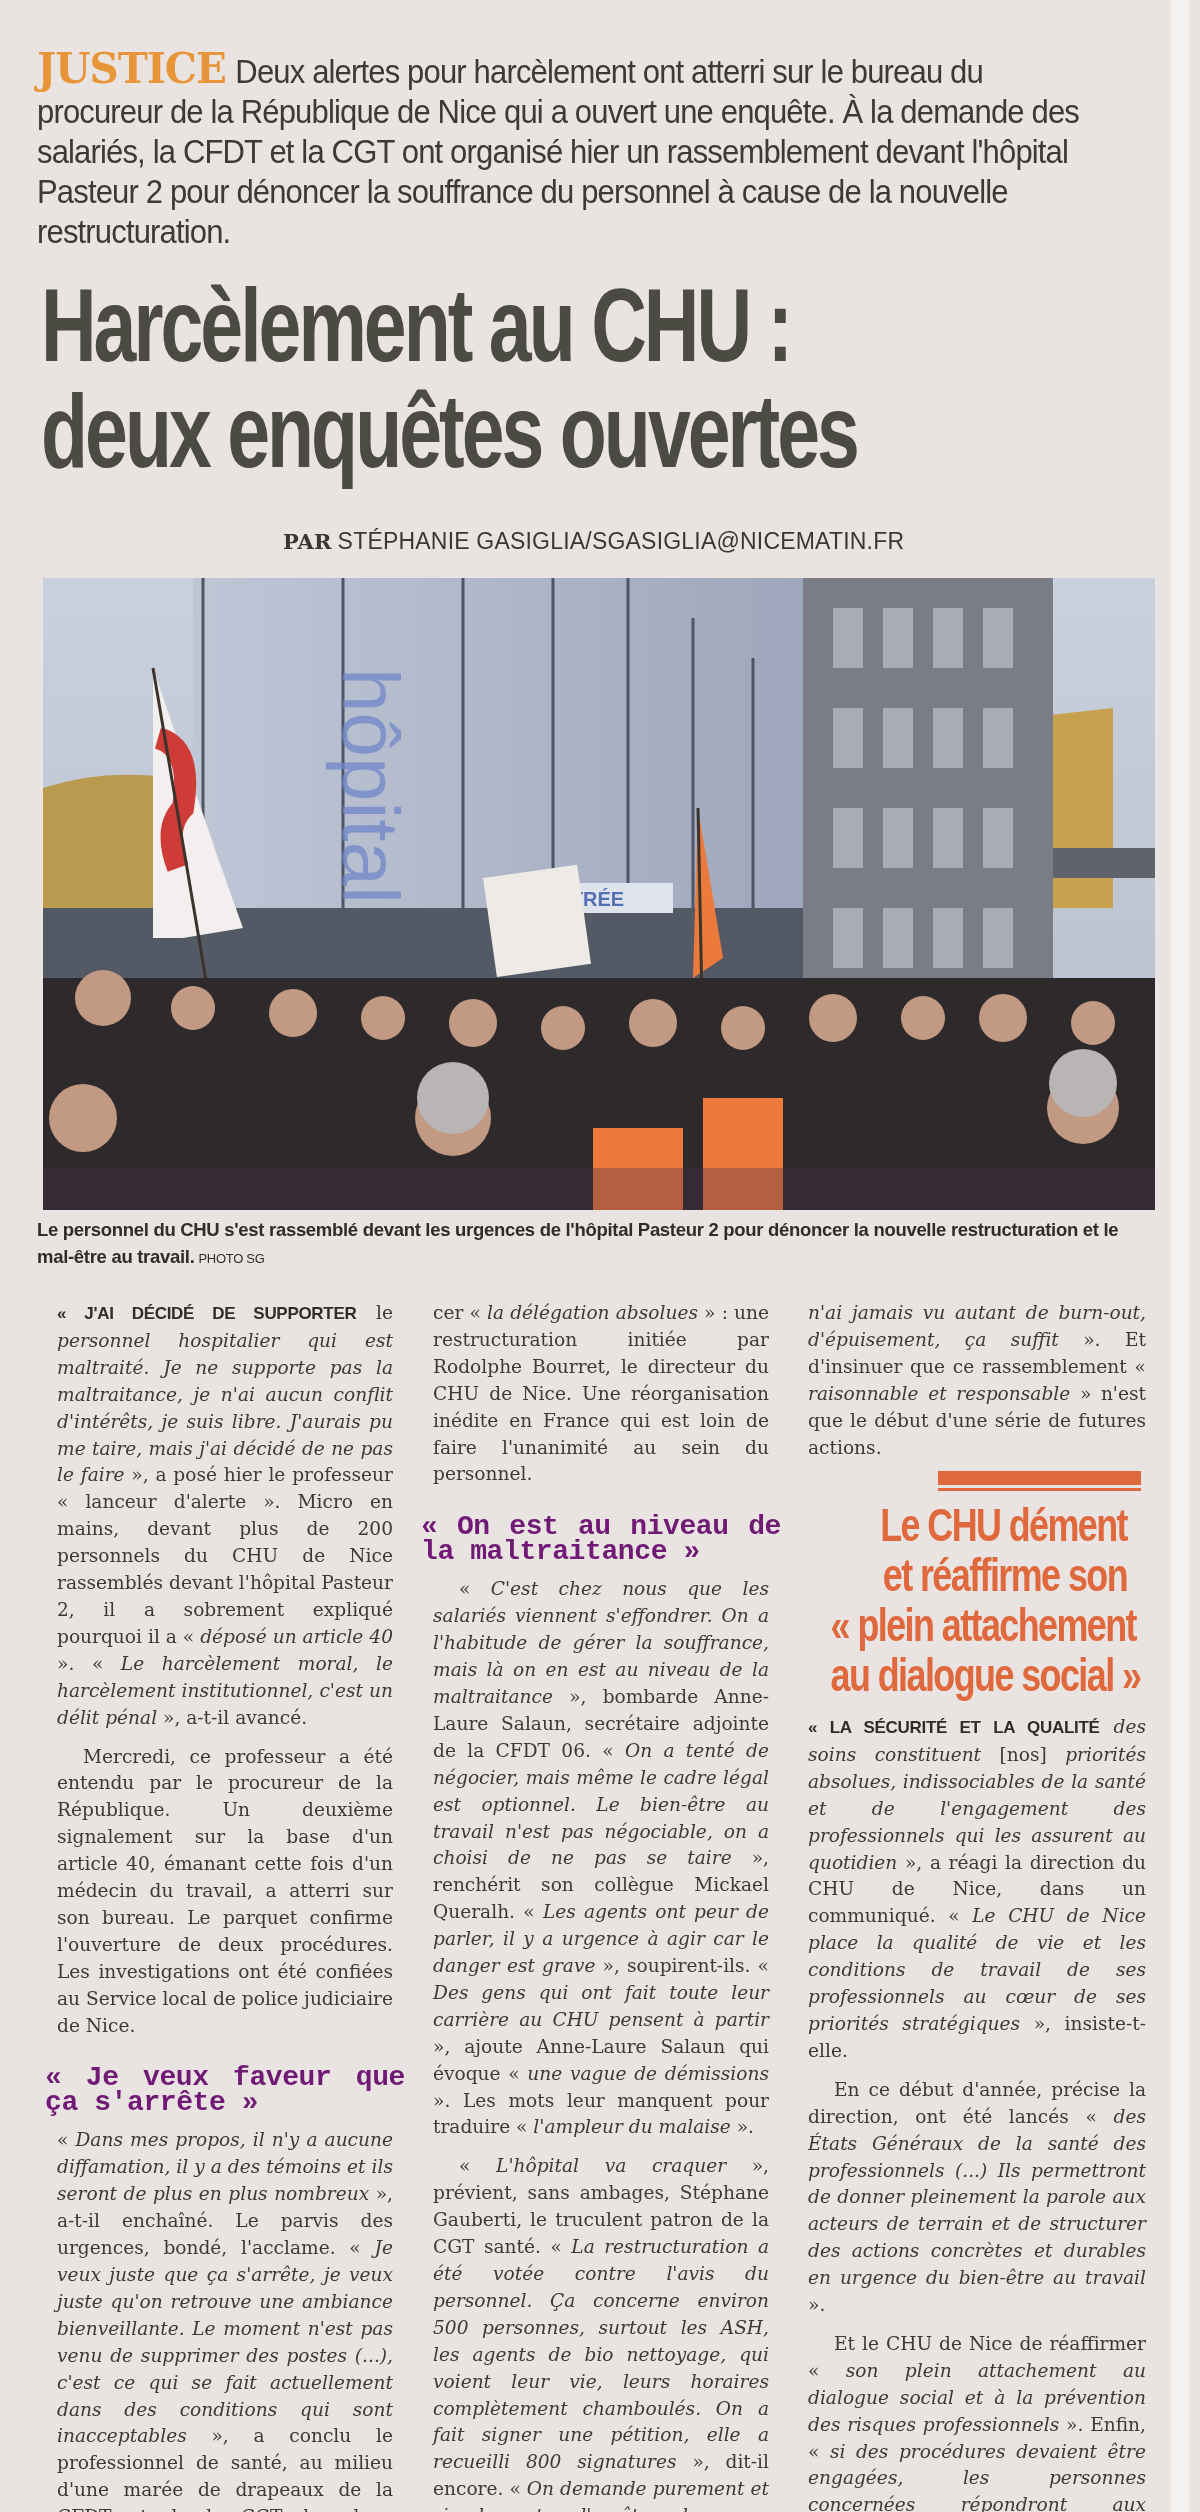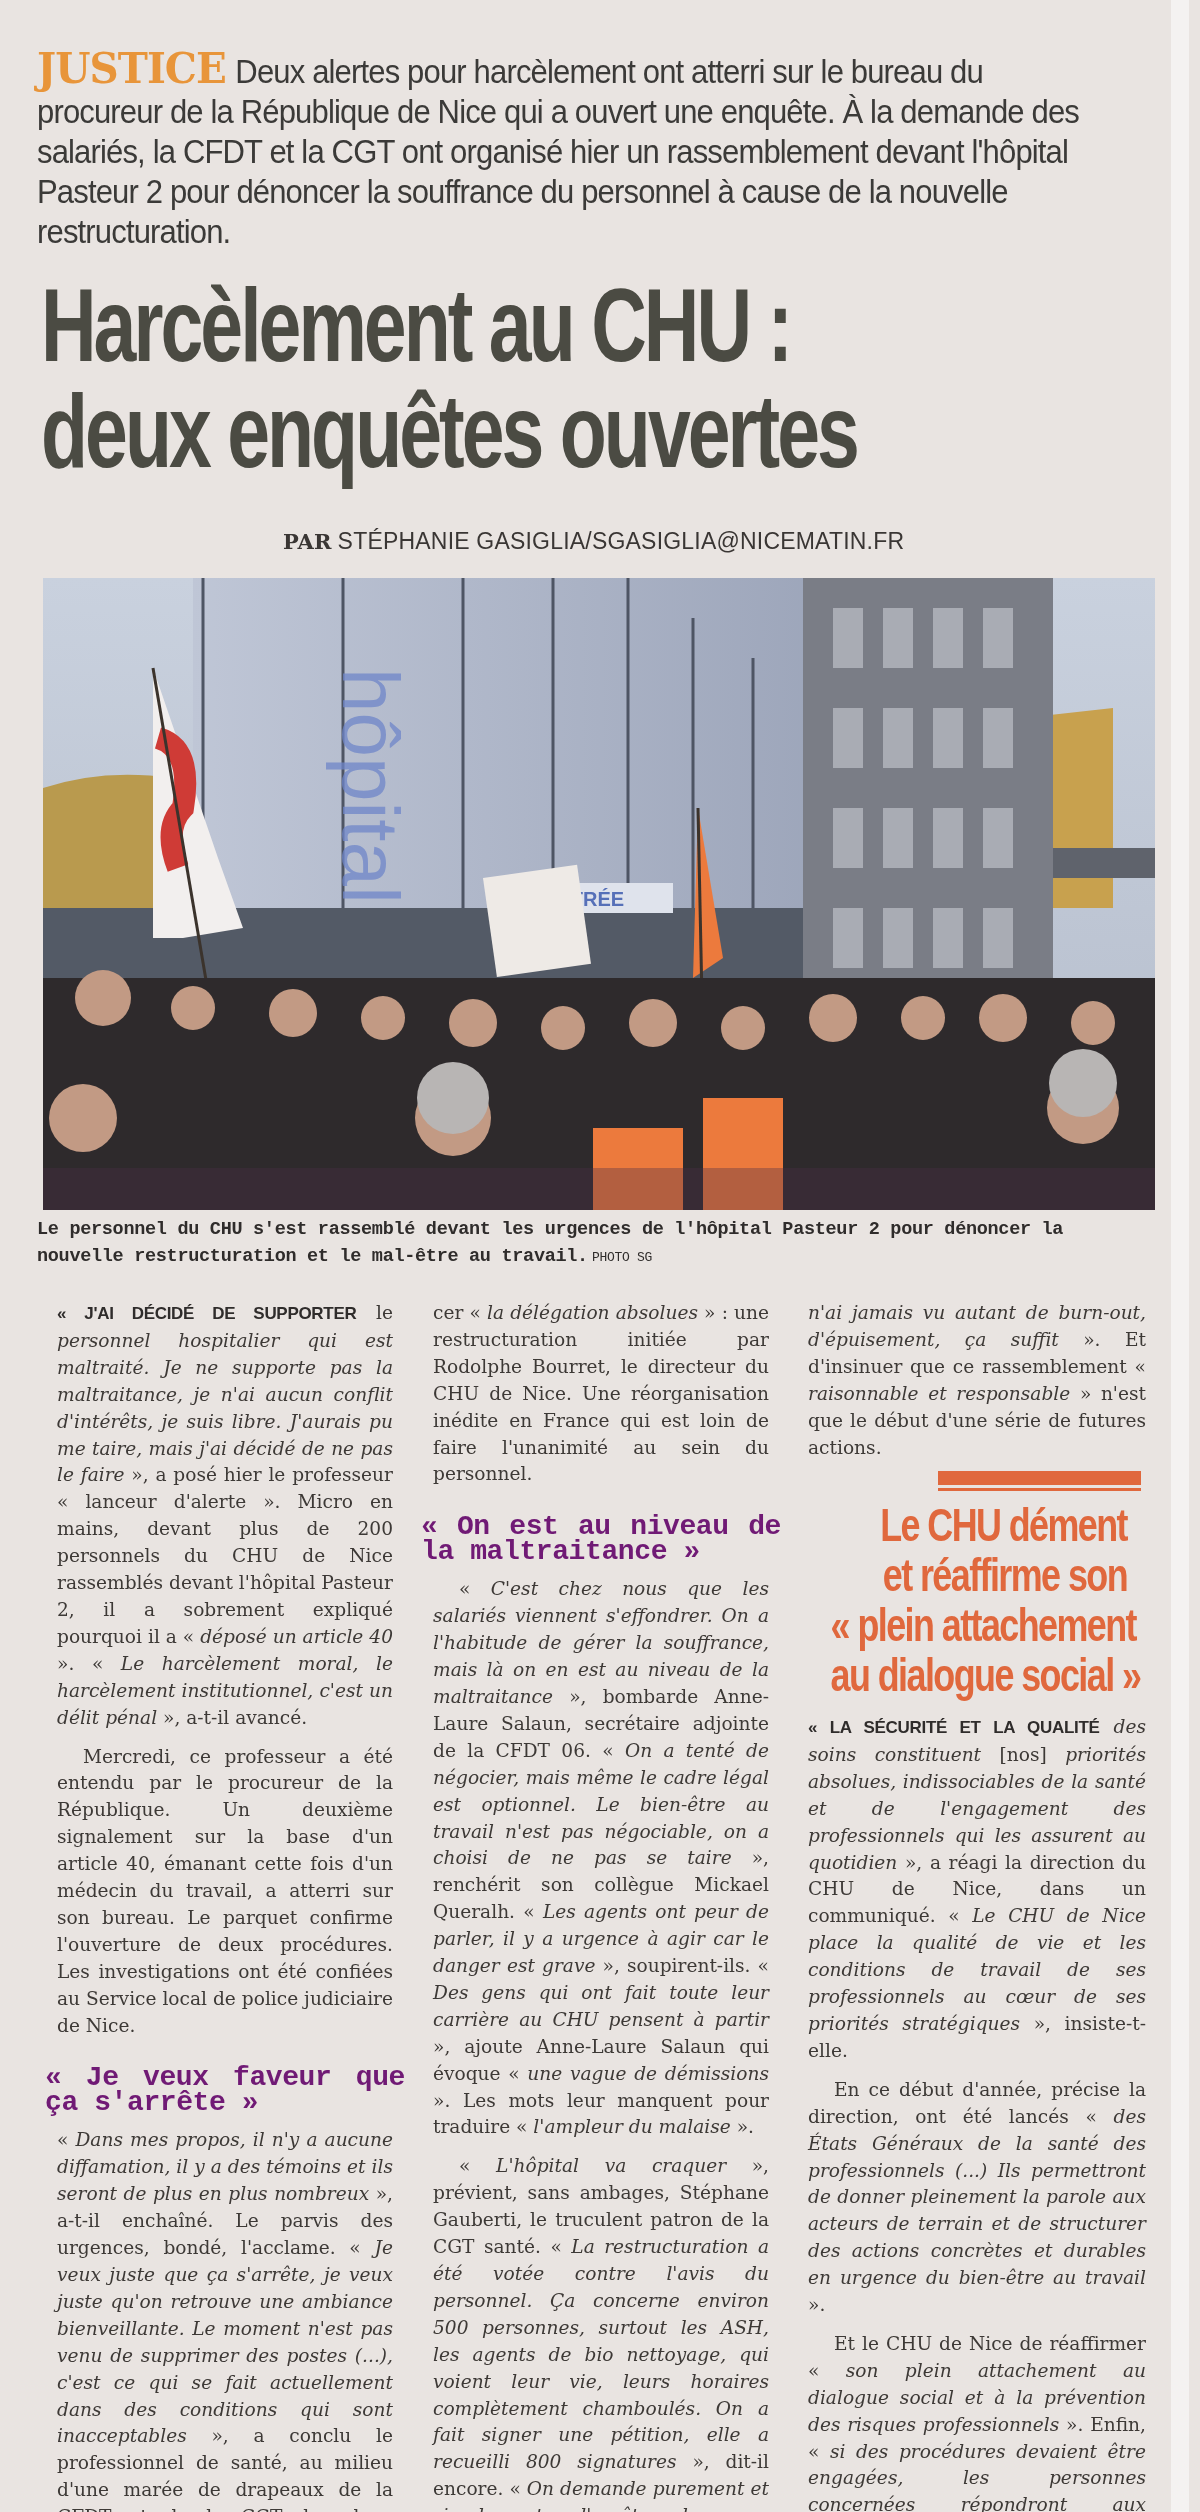--- a/index.html
+++ b/index.html
@@ -42,21 +42,21 @@
     }
     .byline .par { font-family: "DejaVu Serif", serif; font-weight: bold; font-size: 21px; margin-right: 6px; margin-top: 19px; }
     
     .photo {
       position: absolute; left: 42px; top: 578px; width: 1112px; height: 632px;
       overflow: hidden; background: #8a8e9a;
     }
     .photo svg { width: 100%; height: 100%; display: block; }
     .caption {
       position: absolute; left: 36px; top: 1216px; width: 1120px;
-      font-family: Liberation Mono, monospace; font-weight: bold;
+      font-family: Liberation Sans, sans-serif; font-weight: bold;
       font-size: 18.5px; line-height: 27px; color: #2f2c2b; letter-spacing: -0.3px;
     }
     .caption .credit { font-weight: normal; font-size: 13px; margin-left: 4px; }
     
     .col {
       position: absolute; top: 1288px; width: 360px;
       font-size: 18.6px; line-height: 26.9px; text-align: justify; hyphens: manual;
       color: #3d3936;
     }
     .col p { margin: 12px; }

